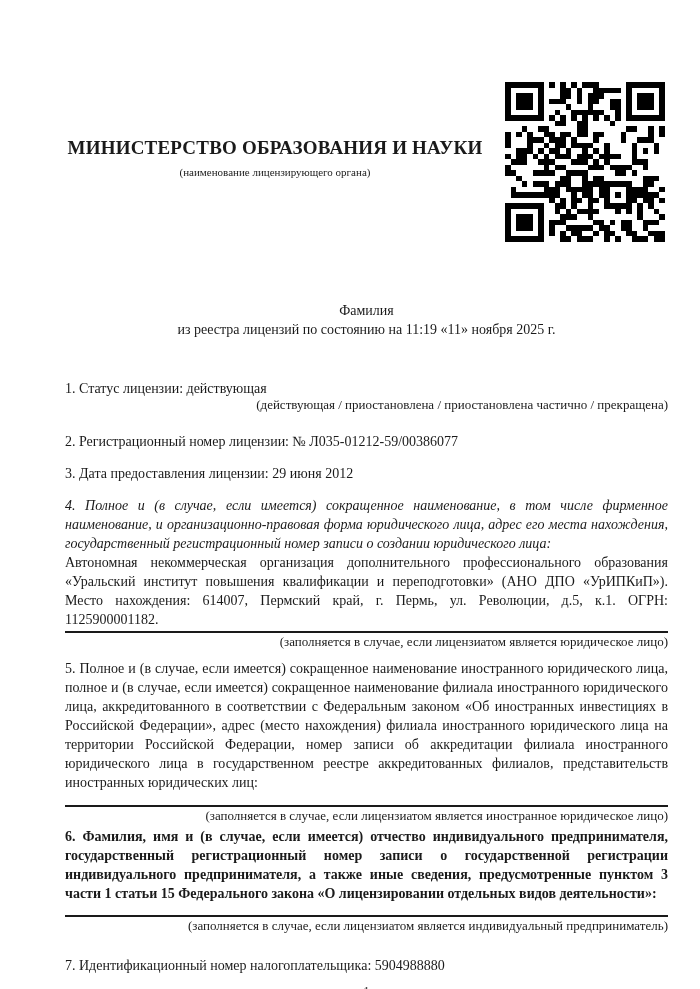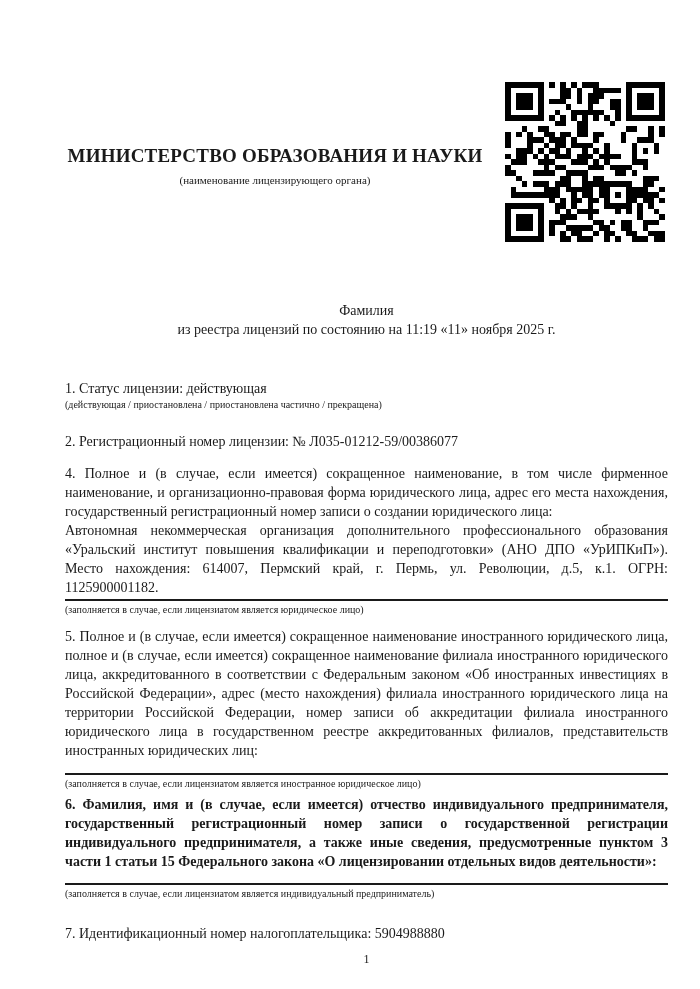--- a/index.html
+++ b/index.html
@@ -1,32 +1,32 @@
 <!DOCTYPE html>
 <html lang="ru"><head>
 <meta charset="utf-8">
 <style>
   html,body{margin:0;padding:0;background:#ffffff;}
   .page{
     position:relative;width:700px;height:989px;background:#ffffff;overflow:hidden;
     font-family:"Liberation Serif","DejaVu Serif",serif;color:#1a1a1a;
   }
   .qr{position:absolute;top:82px;left:505px;width:160px;height:160px;}
-  .header{position:absolute;top:140px;left:40px;width:470px;text-align:center;}
+  .header{position:absolute;top:132px;left:40px;width:470px;text-align:center;}
   .ministry-line{font-weight:bold;font-size:19px;line-height:31px;letter-spacing:.2px;white-space:nowrap;}
   .ministry-caption{font-size:11px;line-height:14px;margin-top:2px;}
   .content{position:absolute;top:301px;left:65px;width:603px;font-size:14px;line-height:19px;}
   .doc-title{text-align:center;}
   .just{text-align:justify;text-justify:inter-word;}
-  .caption{font-size:10px;line-height:13px;text-align:left;}
+  .caption{font-size:13px;line-height:13px;text-align:right;}
   .rule{border-top:2px solid #1a1a1a;height:0;}
   .mt-item1{margin-top:40px;}
   .mt-item2{margin-top:21px;}
   .mt-item3{margin-top:13px;}
-  .mt-item4{margin-top:13px;}
+  .mt-item4{margin-top:13px;font-style:italic;}
   .mt-rule4{margin-top:2px;}
   .mt-cap{margin-top:2px;}
   .mt-item5{margin-top:11px;}
   .mt-rule5{margin-top:13px;}
   .mt-item6{margin-top:5px;font-weight:bold;}
   .mt-rule6{margin-top:12px;}
   .mt-item7{margin-top:24px;}
   .page-number{margin-top:8px;text-align:center;font-size:12px;line-height:16px;}
 </style>
 </head>
@@ -461,20 +461,21 @@
   <div class="content">
 
     <div class="doc-title">Фамилия</div>
     <div class="doc-title">из реестра лицензий по состоянию на 11:19 «11» ноября 2025 г.</div>
 
     <div class="mt-item1">1. Статус лицензии: действующая</div>
     <div class="caption">(действующая / приостановлена / приостановлена частично / прекращена)</div>
 
     <div class="mt-item2">2. Регистрационный номер лицензии: № Л035-01212-59/00386077</div>
 
+    <div class="mt-item3">3. Дата предоставления лицензии: 29 июня 2012</div>
 
     <div class="just mt-item4">4. Полное и (в случае, если имеется) сокращенное наименование, в том числе фирменное наименование, и организационно-правовая форма юридического лица, адрес его места нахождения, государственный регистрационный номер записи о создании юридического лица:</div>
     <div class="just">Автономная некоммерческая организация дополнительного профессионального образования «Уральский институт повышения квалификации и переподготовки» (АНО ДПО «УрИПКиП»). Место нахождения: 614007, Пермский край, г. Пермь, ул. Революции, д.5, к.1. ОГРН: 1125900001182.</div>
     <div class="rule mt-rule4"></div>
     <div class="caption mt-cap">(заполняется в случае, если лицензиатом является юридическое лицо)</div>
 
     <div class="just mt-item5">5. Полное и (в случае, если имеется) сокращенное наименование иностранного юридического лица, полное и (в случае, если имеется) сокращенное наименование филиала иностранного юридического лица, аккредитованного в соответствии с Федеральным законом «Об иностранных инвестициях в Российской Федерации», адрес (место нахождения) филиала иностранного юридического лица на территории Российской Федерации, номер записи об аккредитации филиала иностранного юридического лица в государственном реестре аккредитованных филиалов, представительств иностранных юридических лиц:</div>
     <div class="rule mt-rule5"></div>
     <div class="caption mt-cap">(заполняется в случае, если лицензиатом является иностранное юридическое лицо)</div>
 

